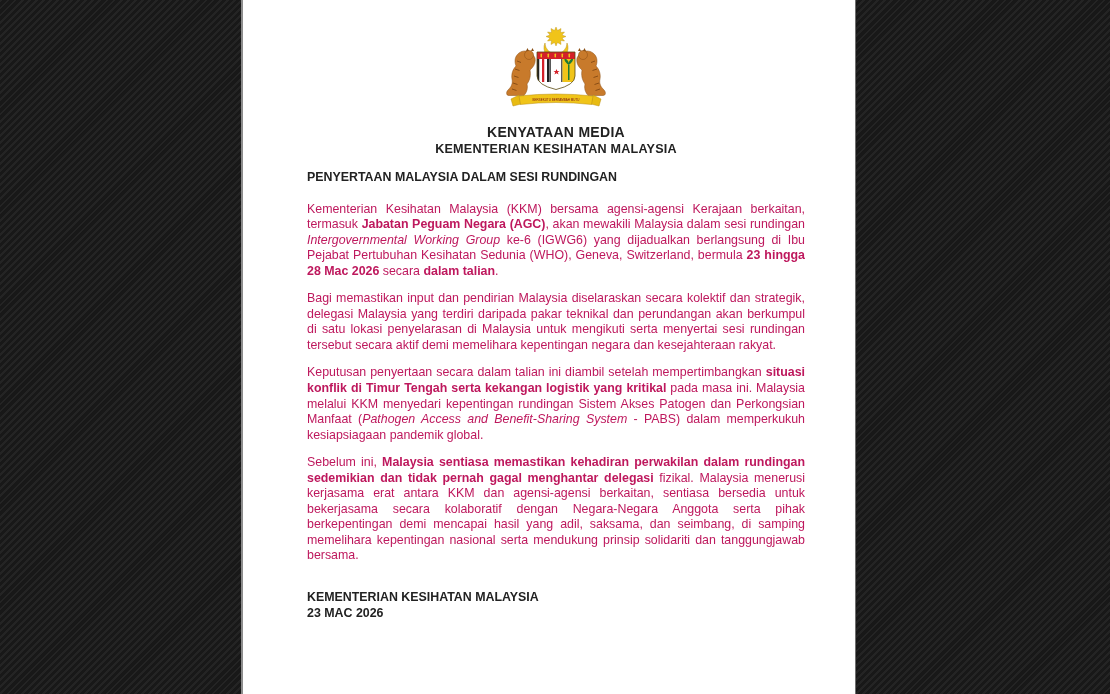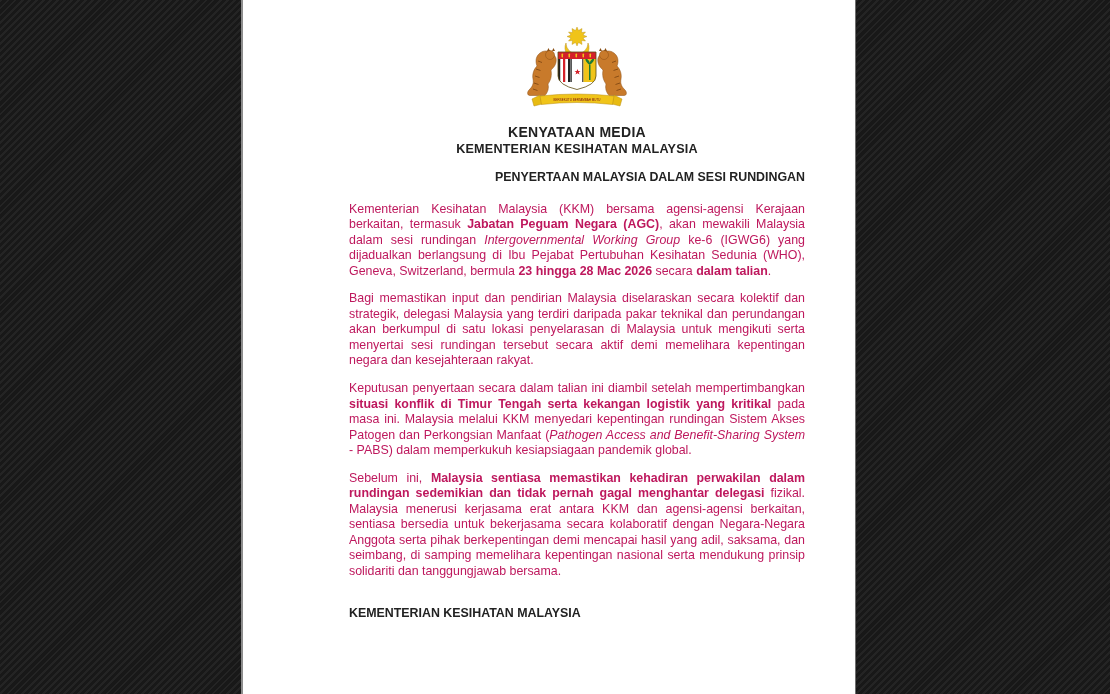--- a/index.html
+++ b/index.html
@@ -11,37 +11,36 @@
   .stage {
     position: relative; width: 1110px; height: 694px;
     background: repeating-linear-gradient(135deg, #242424 0px, #242424 2px, #181818 2px, #181818 5px);
   }
   .page {
     position: absolute; left: 241px; top: 0; width: 615px; height: 694px;
     background: #ffffff;
     border-left: 2px solid #8d8d8d;
     border-right: 1px solid #6f6f6f;
     box-sizing: border-box;
-    padding-left: 42px;
   }
   .content {
     padding: 26px 50px 0 64px;
     color: #2e2e2e;
   }
   .crest { display: block; width: 130px; height: 90px; margin: 0 auto 4px auto; }
   .hdr1 {
     margin: 8px 0 0 0; text-align: center;
     font-size: 14px; font-weight: 700; letter-spacing: 0.3px; color: #222;
   }
   .hdr2 {
     margin: 2px 0 0 0; text-align: center;
     font-size: 12.6px; font-weight: 700; letter-spacing: 0.2px; color: #222;
   }
   .title {
-    margin: 14px 0 0 0; text-align: right;
+    margin: 14px 0 0 0; text-align: left;
     font-size: 12.4px; font-weight: 700; line-height: 15.5px; color: #222;
   }
   .title .it { font-style: italic; }
   .body-text p {
     margin: 12px 0 0 0;
     font-size: 12.4px; line-height: 15.55px;
     text-align: justify; color: #be185d;
   }
   .body-text p.first { margin-top: 16px; }
   .footer {
@@ -130,17 +129,18 @@
 
       <div class="body-text">
         <p class="first"><span>Kementerian Kesihatan Malaysia (KKM) bersama agensi-agensi Kerajaan berkaitan, termasuk </span><span style="font-weight: 700;">Jabatan Peguam Negara (AGC)</span><span>, akan mewakili Malaysia dalam sesi rundingan </span><span style="font-style: italic;">Intergovernmental Working Group</span><span> ke-6 (IGWG6) yang dijadualkan berlangsung di Ibu Pejabat Pertubuhan Kesihatan Sedunia (WHO), Geneva, Switzerland, bermula </span><span style="font-weight: 700;">23 hingga 28 Mac 2026</span><span> secara </span><span style="font-weight: 700;">dalam talian</span><span>.</span></p>
         <p><span>Bagi memastikan input dan pendirian Malaysia diselaraskan secara kolektif dan strategik, delegasi Malaysia yang terdiri daripada pakar teknikal dan perundangan akan berkumpul di satu lokasi penyelarasan di Malaysia untuk mengikuti serta menyertai sesi rundingan tersebut secara aktif demi memelihara kepentingan negara dan kesejahteraan rakyat.</span></p>
         <p><span>Keputusan penyertaan secara dalam talian ini diambil setelah mempertimbangkan </span><span style="font-weight: 700;">situasi konflik di Timur Tengah serta kekangan logistik yang kritikal</span><span> pada masa ini. Malaysia melalui KKM menyedari kepentingan rundingan Sistem Akses Patogen dan Perkongsian Manfaat (</span><span style="font-style: italic;">Pathogen Access and Benefit-Sharing System</span><span> - PABS) dalam memperkukuh kesiapsiagaan pandemik global.</span></p>
         <p><span>Sebelum ini, </span><span style="font-weight: 700;">Malaysia sentiasa memastikan kehadiran perwakilan dalam rundingan sedemikian dan tidak pernah gagal menghantar delegasi</span><span> fizikal. Malaysia menerusi kerjasama erat antara KKM dan agensi-agensi berkaitan, sentiasa bersedia untuk bekerjasama secara kolaboratif dengan Negara-Negara Anggota serta pihak berkepentingan demi mencapai hasil yang adil, saksama, dan seimbang, di samping memelihara kepentingan nasional serta mendukung prinsip solidariti dan tanggungjawab bersama.</span></p>
       </div>
 
       <div class="footer">
         <div>KEMENTERIAN KESIHATAN MALAYSIA</div>
+        <div>23 MAC 2026</div>
       </div>
 
     </div>
   </div>
 </div>
 
 </body></html>

